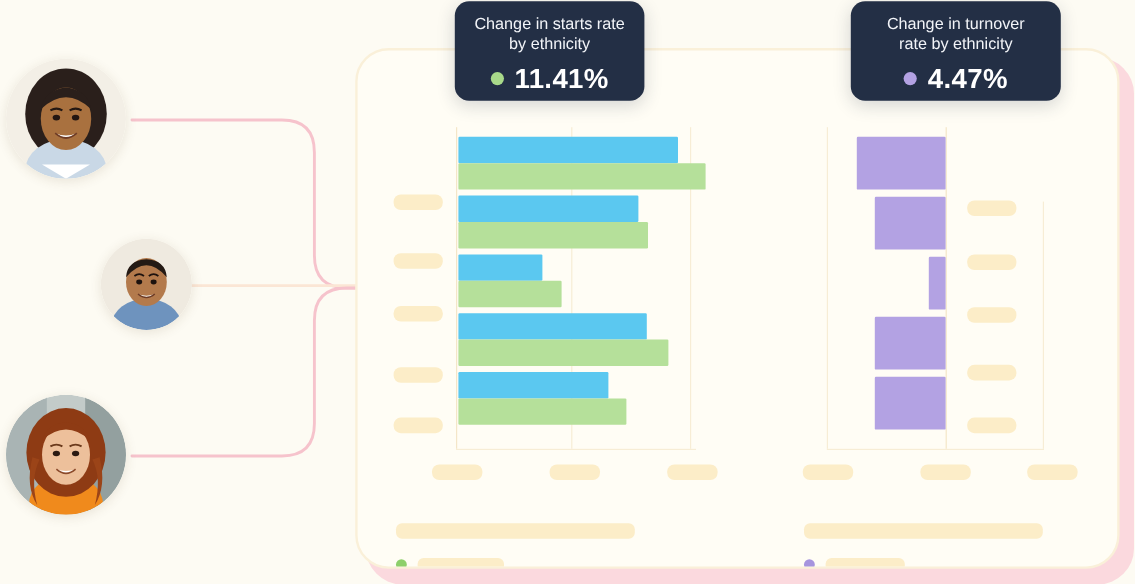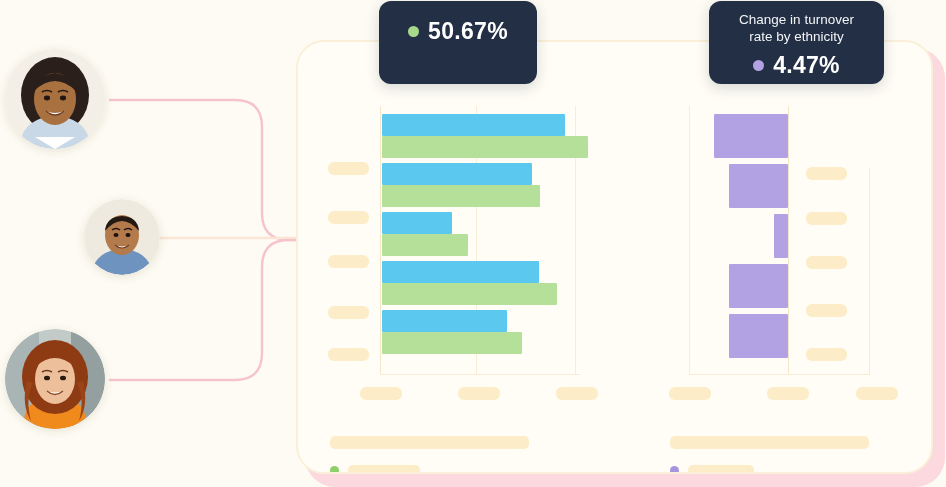--- a/index.html
+++ b/index.html
@@ -227,23 +227,25 @@
         <ellipse cx="58" cy="49" rx="3" ry="2.3" fill="#2B1A12"></ellipse>
         <path d="M37 43 Q42 40 47 43" stroke="#6B3A1C" stroke-width="1.6" fill="none"></path>
         <path d="M53 43 Q58 40 63 43" stroke="#6B3A1C" stroke-width="1.6" fill="none"></path>
         <path d="M42 62 Q50 69 58 62 Q50 65 42 62 Z" fill="#FFFFFF"></path>
         <path d="M42 62 Q50 69 58 62" stroke="#8C4A2A" stroke-width="1.3" fill="none"></path>
       </g>
     </svg>
   </div>
 
   <div class="tooltip" style="left:379px; top:1px; width:158px; height:83px;">
+    <div class="tt-title">Change in starts rate
+by ethnicity</div>
     <div class="tt-val-row">
       <span class="tt-dot" style="background:#A8D98A;"></span>
-      <span class="tt-value">50.67%</span>
+      <span class="tt-value">11.41%</span>
     </div>
   </div>
 
   <div class="tooltip" style="left:709px; top:1px; width:175px; height:83px;">
     <div class="tt-title">Change in turnover
 rate by ethnicity</div>
     <div class="tt-val-row">
       <span class="tt-dot" style="background:#B3A2E3;"></span>
       <span class="tt-value">4.47%</span>
     </div>

